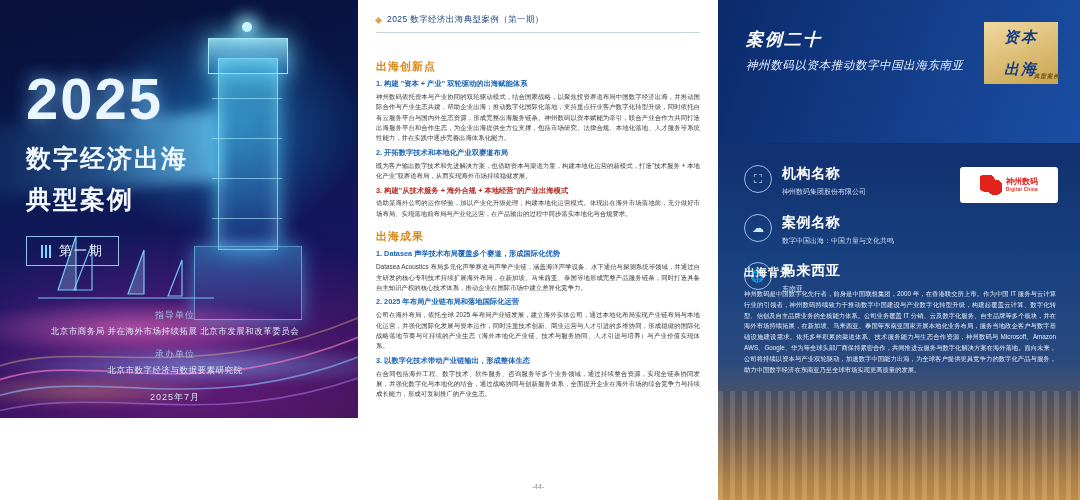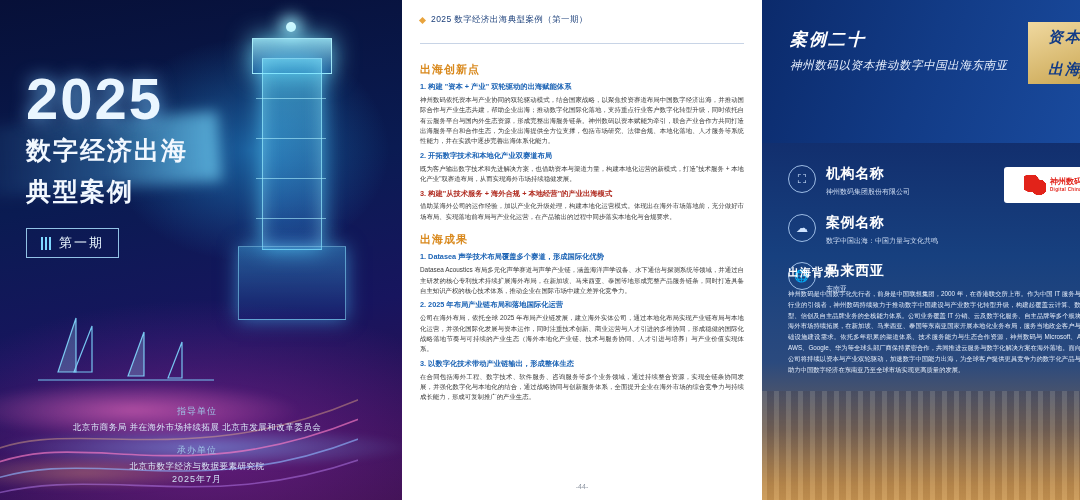--- a/index.html
+++ b/index.html
@@ -5,27 +5,26 @@
   html,body{margin:0;padding:0;}
   body{
     width:1080px;height:500px;overflow:hidden;
     background:#ffffff;
     font-family:"Liberation Sans", sans-serif;
   }
   .page{position:relative;width:1080px;height:500px;display:flex;}
 
   
   .cover{
-    position:relative;width:358px;height:500px;flex:0 0 358px;
+    position:relative;width:358px;height:418px;flex:0 0 358px;
     background:
       radial-gradient(ellipse 200px 160px at 62% 30%, rgba(40,150,220,.55), rgba(10,30,90,0) 70%),
       radial-gradient(ellipse 420px 200px at 50% 88%, rgba(150,40,160,.55), rgba(10,20,70,0) 70%),
       linear-gradient(170deg,#071038 0%,#0a1b52 38%,#17155e 64%,#2b1055 85%,#3a1150 100%);
     overflow:hidden;
-    padding-left:44px;
   }
   .cover .glowbeam{
     position:absolute;left:-40px;top:120px;width:260px;height:70px;
     background:linear-gradient(90deg, rgba(90,200,255,0) 0%, rgba(90,200,255,.30) 55%, rgba(120,220,255,.65) 100%);
     filter:blur(7px);transform:rotate(-4deg);
   }
   .cover .swoosh{
     position:absolute;left:-60px;bottom:-10px;width:480px;height:250px;
     background:
       radial-gradient(ellipse 240px 40px at 40% 60%, rgba(255,120,200,.55), rgba(255,120,200,0) 70%),
@@ -59,42 +58,42 @@
     position:absolute;left:70px;top:-6px;width:10px;height:10px;border-radius:50%;
     background:#d9fbff;box-shadow:0 0 16px 6px rgba(160,240,255,.95);
   }
   .boats{position:absolute;left:18px;bottom:112px;width:210px;height:96px;}
 
   .cover-title{position:absolute;left:26px;top:70px;color:#fff;}
   .year{
     font-size:58px;font-weight:bold;letter-spacing:2px;line-height:1;
     color:#eaf6ff;text-shadow:0 0 18px rgba(120,200,255,.9);
   }
-  .t1{margin-top:6px;font-size:25px;font-weight:bold;letter-spacing:2px;color:#f2f8ff;}
+  .t1{margin-top:14px;font-size:25px;font-weight:bold;letter-spacing:2px;color:#f2f8ff;}
   .t2{margin-top:8px;font-size:25px;font-weight:bold;letter-spacing:2px;color:#f2f8ff;}
   .issue{
     margin-top:20px;display:inline-flex;align-items:center;gap:8px;
     border:1px solid rgba(170,225,255,.85);padding:5px 14px;font-size:13px;color:#eaf6ff;letter-spacing:2px;
   }
   .issue .bars{display:inline-block;width:10px;height:13px;
     background:linear-gradient(90deg,#7fd8ff 0 2px,transparent 2px 4px,#7fd8ff 4px 6px,transparent 6px 8px,#7fd8ff 8px 10px);}
 
   .cover-foot{position:absolute;left:0;right:8px;bottom:14px;text-align:center;color:#cfe0f5;}
   .cf-label{font-size:9px;color:#9fc0e4;letter-spacing:1px;margin-top:10px;}
   .cf-val{font-size:8.5px;color:#dbe8f8;margin-top:4px;letter-spacing:.5px;}
-  .cf-date{font-size:9px;color:#cfe0f5;letter-spacing:1px;}
+  .cf-date{font-size:9px;color:#cfe0f5;margin-top:14px;letter-spacing:1px;}
 
   
   .mid{
     position:relative;width:360px;height:500px;flex:0 0 360px;background:#ffffff;
     padding:0;overflow:hidden;
   }
   .mid-head{
     display:flex;align-items:center;gap:6px;
-    margin:14px 18px 0 18px;padding-bottom:17px;border-bottom:1px solid #c8d4e6;text-align:center;
+    margin:14px 18px 8px 18px;padding-bottom:6px;border-bottom:1px solid #c8d4e6;text-align:center;
   }
   .mid-head .dot{width:5px;height:5px;background:#e8a33d;transform:rotate(45deg);}
   .mid-head .txt{font-size:8.5px;color:#1b3f7a;letter-spacing:.4px;}
   .mid-body{padding:10px 18px 0 18px;}
   .sec-title{
     font-size:11px;font-weight:bold;color:#d98a1f;letter-spacing:1px;margin:8px 0 5px 0;
   }
   .sec-title.second{margin-top:10px;}
   .p-head{font-size:7.3px;font-weight:bold;color:#1b63b5;line-height:1.5;margin:4px 0 2px 0;}
   .p-head.red{color:#b02a1f;}

